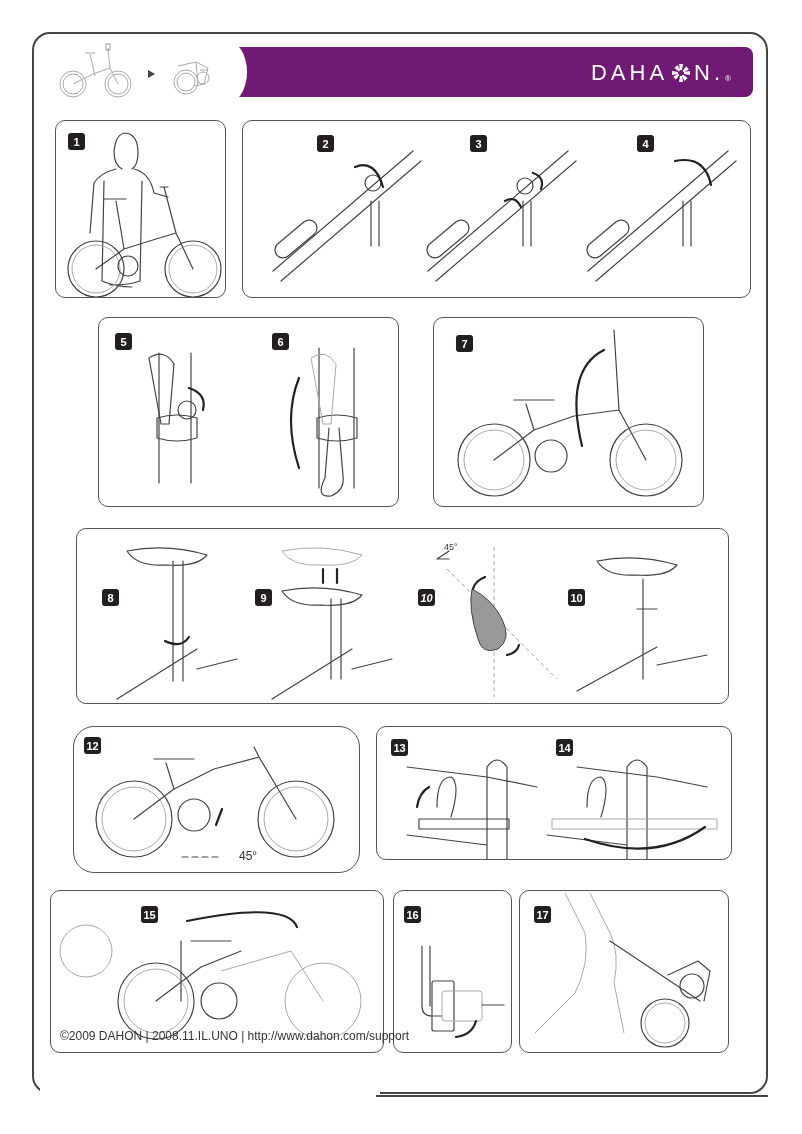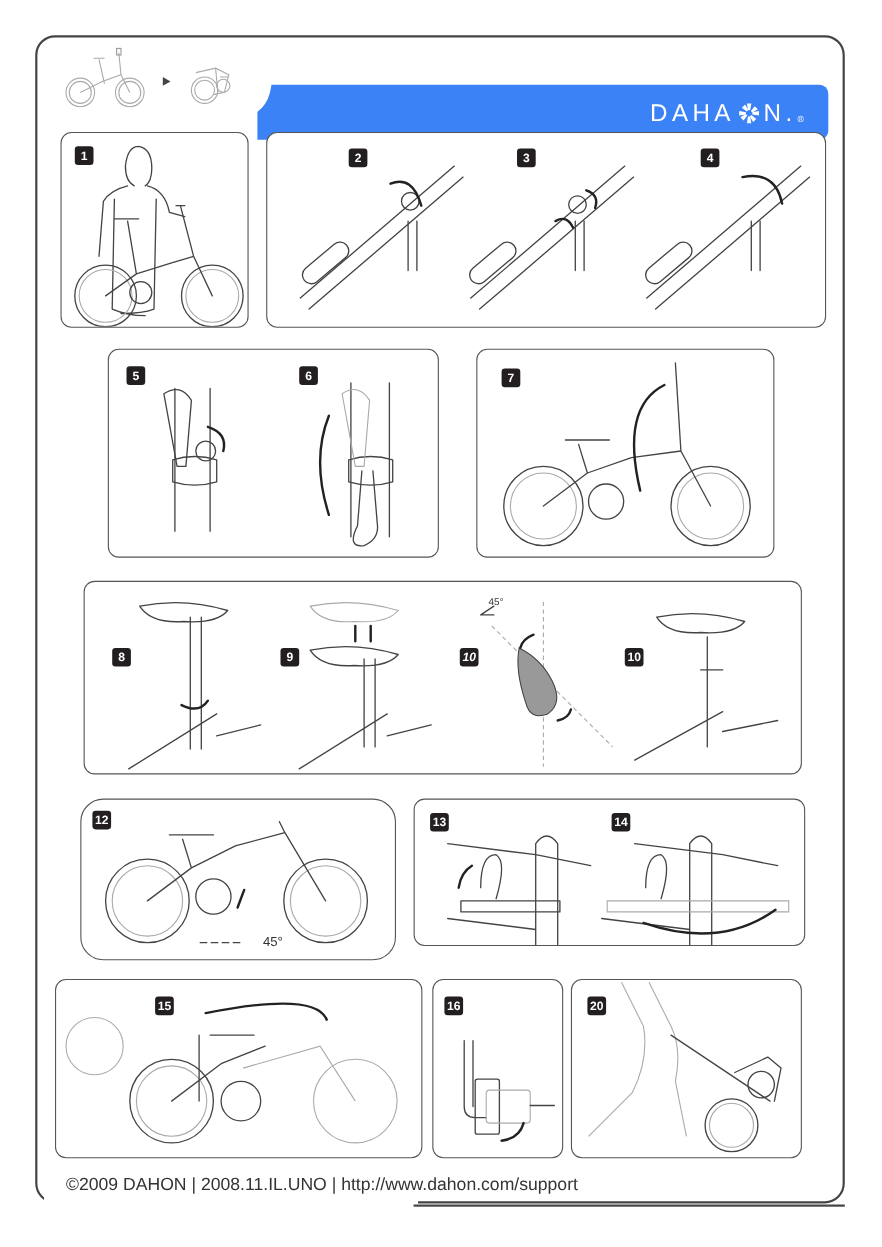--- a/index.html
+++ b/index.html
@@ -1,28 +1,28 @@
 <!DOCTYPE html>
 <html><head>
 <meta charset="utf-8">
 <style>
   html,body{margin:0;padding:0;background:#fff;}
   body{width:802px;height:1134px;position:relative;overflow:hidden;font-family:"Liberation Sans",sans-serif;}
   .frame{position:absolute;left:32px;top:32px;width:736px;height:1062px;border:2px solid #444;border-radius:18px;box-sizing:border-box;background:#fff;}
   .frame-gap{position:absolute;left:40px;top:1080px;width:340px;height:30px;background:#fff;}
-  .header-bar{position:absolute;left:234px;top:47px;width:519px;height:50px;background:#3b82f6;border-radius:0 8px 8px 0;margin-top:30px;}
+  .header-bar{position:absolute;left:234px;top:47px;width:519px;height:50px;background:#701a75;border-radius:0 8px 8px 0;}
   .header-curve{position:absolute;left:205px;top:40px;width:42px;height:64px;background:#fff;border-radius:0 50% 50% 0 / 0 50% 50% 0;}
   .logo{position:absolute;right:18px;top:13px;color:#fff;font-size:22px;letter-spacing:4px;font-weight:normal;display:flex;align-items:center;}
   .logo .wheel{display:inline-block;width:20px;height:20px;margin:0 3px;}
   .logo .reg{font-size:8px;margin-left:1px;margin-top:10px;}
   .hero{position:absolute;left:48px;top:40px;width:180px;height:62px;}
   .panel{position:absolute;border:1.5px solid #555;border-radius:10px;box-sizing:border-box;background:#fff;overflow:hidden;}
   .badge{position:absolute;background:#231f20;color:#fff;font-weight:bold;font-size:11px;border-radius:3px;height:17px;min-width:17px;padding:0 2px;box-sizing:border-box;display:flex;align-items:center;justify-content:center;}
   .panel svg{position:absolute;left:0;top:0;}
-  .footer{position:absolute;left:60px;top:1069px;font-size:16px;color:#333;white-space:nowrap;}
+  .footer{position:absolute;left:60px;top:1029px;font-size:12px;color:#333;white-space:nowrap;}
   .footer-line{position:absolute;left:376px;top:1095px;width:392px;height:1.5px;background:#444;}
   .ln{fill:none;stroke:#444;stroke-width:1.2;stroke-linecap:round;stroke-linejoin:round;}
   .lt{fill:none;stroke:#aaa;stroke-width:1;}
   .arr{fill:none;stroke:#222;stroke-width:2.2;stroke-linecap:round;}
 </style>
 </head>
 <body>
 
 <div class="frame"></div>
 <div class="frame-gap"></div>
@@ -205,21 +205,21 @@
   <svg width="119" height="163">
     <path class="ln" d="M28 55 v60 q0 10 10 10 h10 M36 55 v60"></path>
     <rect x="38" y="90" width="22" height="50" rx="2" class="ln"></rect>
     <rect x="48" y="100" width="40" height="30" rx="3" class="lt"></rect>
     <path class="ln" d="M110 114 h-22"></path>
     <path class="arr" d="M82 130 q-4 14 -20 16"></path>
   </svg>
 </div>
 
 <div class="panel" style="left:519px;top:890px;width:210px;height:163px;">
-  <div class="badge" style="left:14px;top:15px;">20</div>
+  <div class="badge" style="left:14px;top:15px;">17</div>
   <svg width="210" height="163">
     <path class="lt" d="M45 2 l20 40 q5 30 -10 60 l-40 40 M70 2 l20 40 q10 20 4 50 l10 50"></path>
     <path class="ln" d="M90 50 l90 60"></path>
     <circle cx="145" cy="132" r="24" class="ln"></circle>
       <circle cx="145" cy="132" r="20" class="lt"></circle>
     <circle cx="172" cy="95" r="12" class="ln"></circle>
     <path class="ln" d="M148 84 l30 -14 l12 10 l-6 30"></path>
   </svg>
 </div>
 

